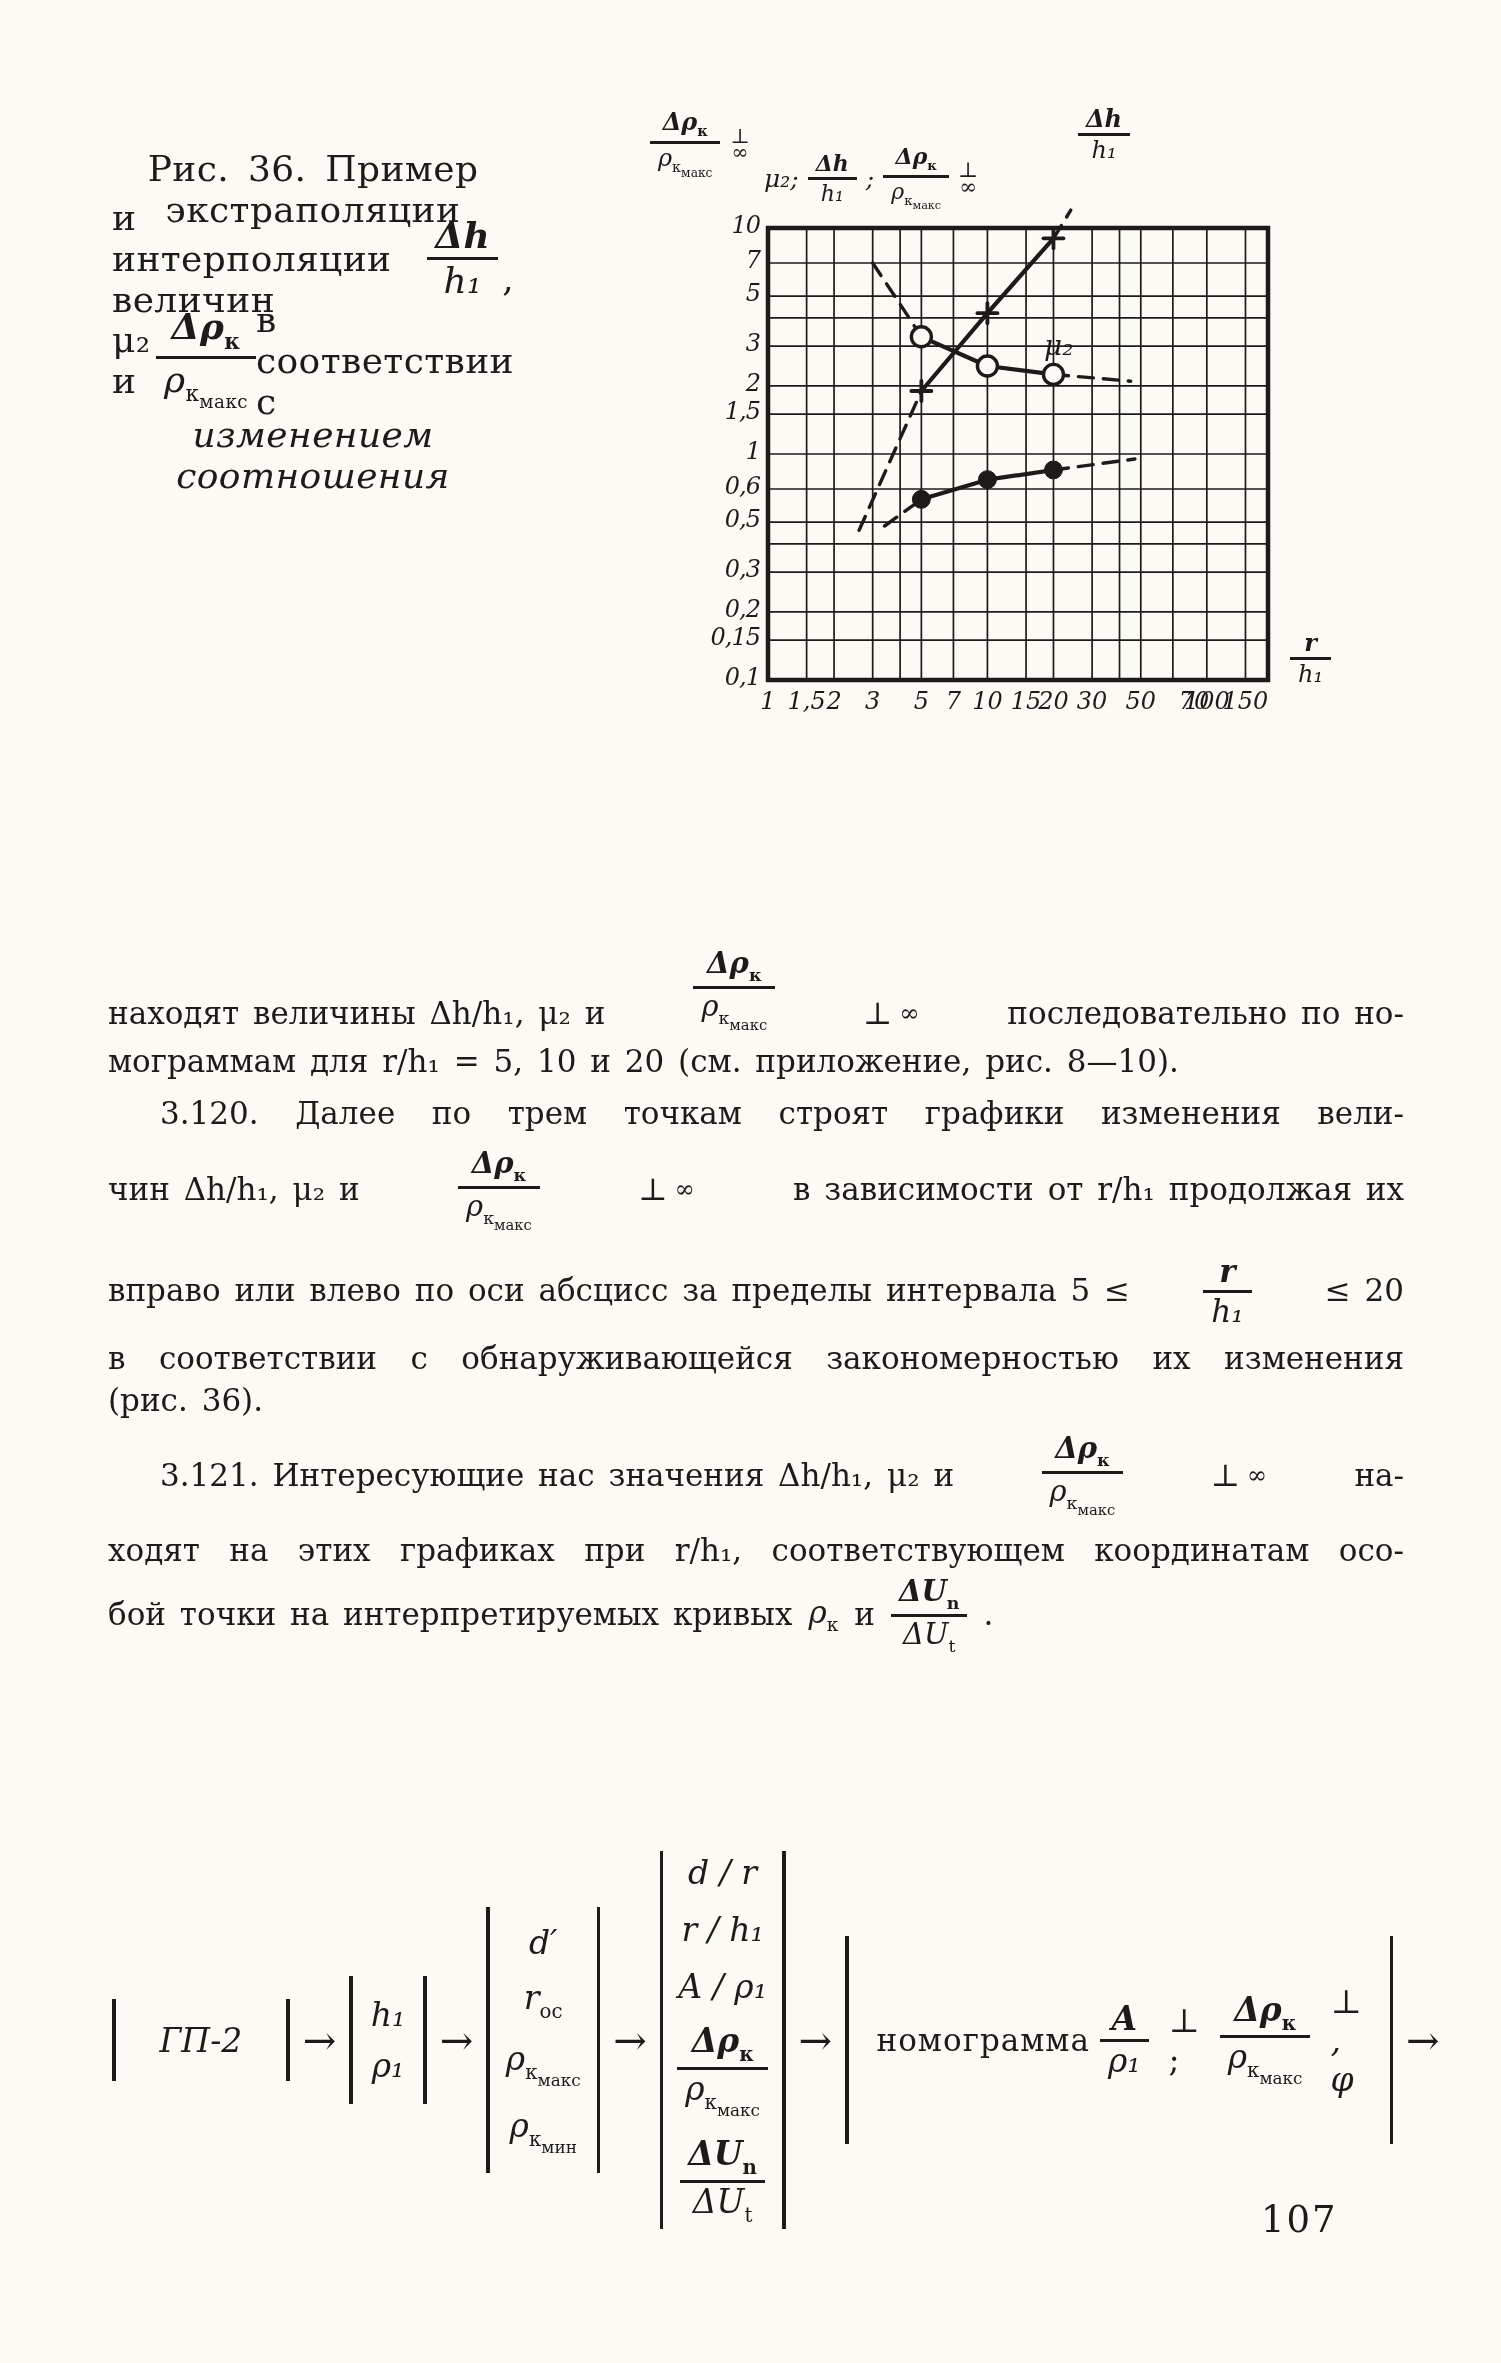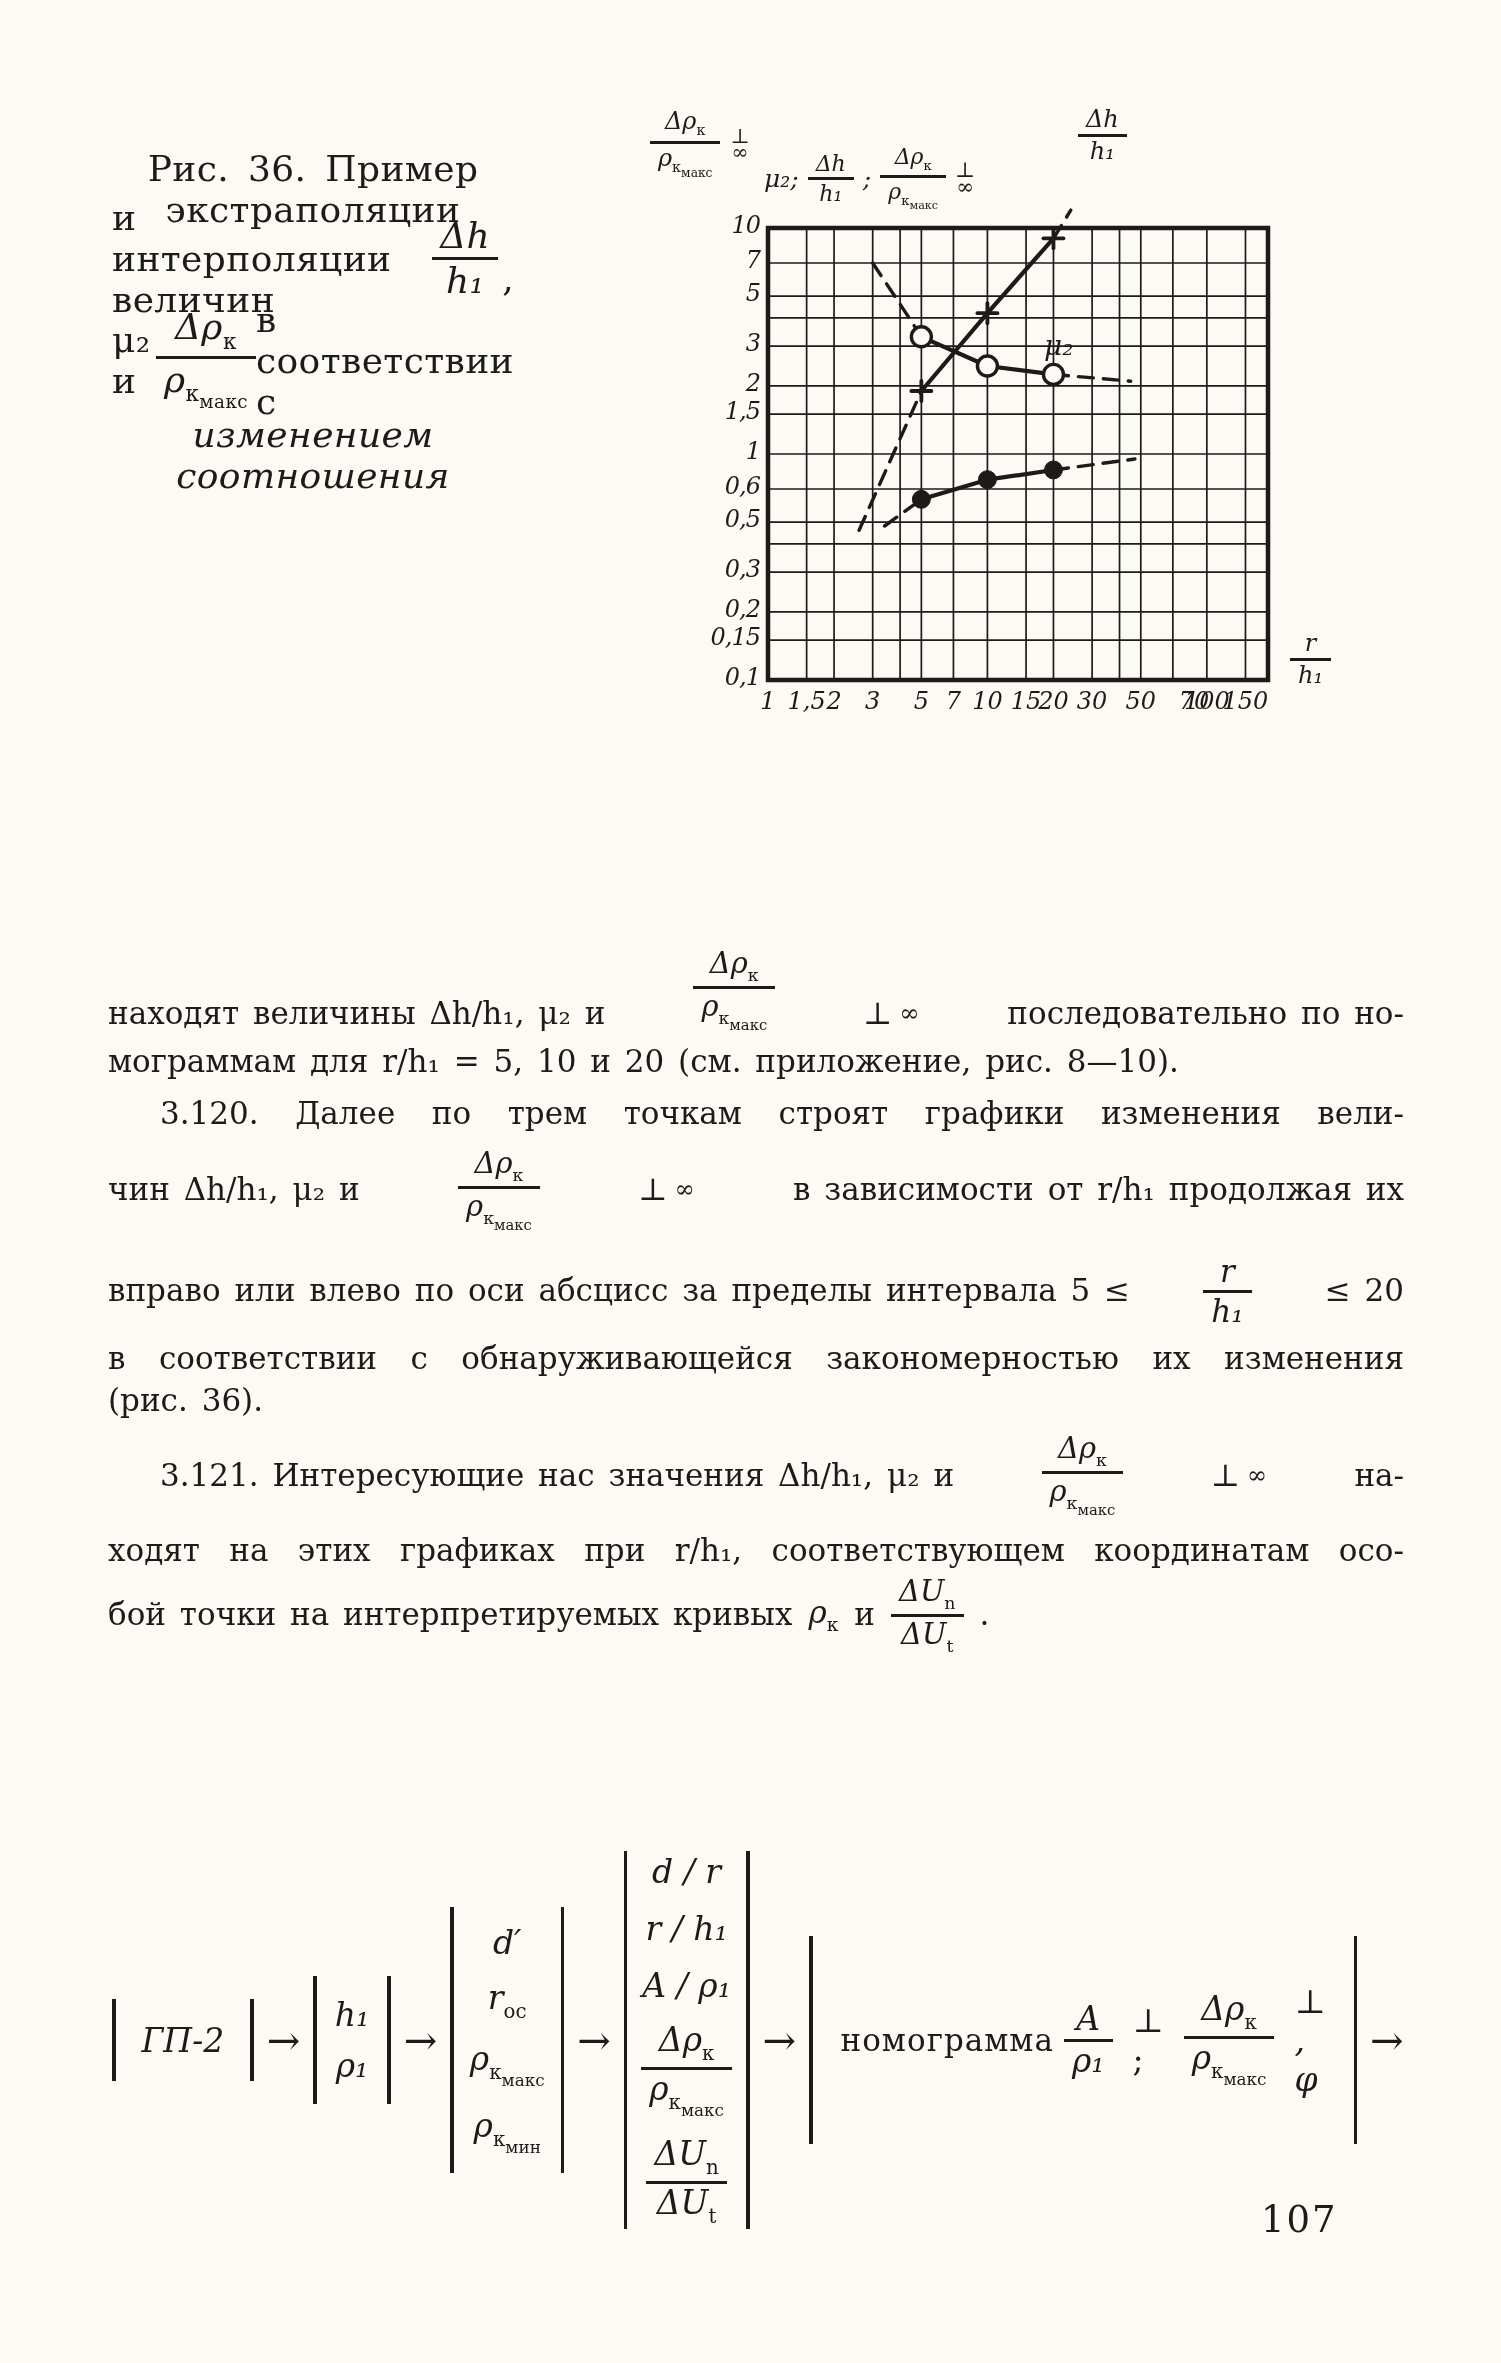--- a/index.html
+++ b/index.html
@@ -8,21 +8,21 @@
   body{
     width:1501px; height:2363px; position:relative;
     background:var(--paper); color:var(--ink);
     font-family:"DejaVu Serif","Liberation Serif",serif;
     overflow:hidden;
   }
   .abs{ position:absolute; }
   .it{ font-style:italic; }
   
   .fr{ display:inline-flex; flex-direction:column; align-items:center; font-style:italic; line-height:1.05; }
-  .fr>.nu{ padding:0 8px 1px; }
+  .fr>.nu{ padding:0 8px 1px;font-weight:bold; }
   .fr>.bar{ align-self:stretch; height:3px; background:currentColor; margin:1px 0; }
   .fr>.de{ padding:1px 8px 0; }
   .sb{ font-size:0.60em; vertical-align:-0.45em; font-style:normal; }
   .sb .sb2{ font-size:0.85em; vertical-align:-0.40em; }
   .sup{ font-size:0.78em; vertical-align:0.55em; }
   .stk{ display:inline-flex; flex-direction:column; align-items:center; line-height:0.8; font-size:0.85em; font-style:normal; }
   
   .cap{ font-size:36px; letter-spacing:0.4px; word-spacing:7px; }
   .capflex{ display:flex; align-items:center; justify-content:space-between; }
   .fg{ display:inline-flex; align-items:flex-end; gap:4px; }
@@ -45,21 +45,21 @@
   .jst{ text-align:justify; text-align-last:justify; }
   .flexline{ display:flex; align-items:center; justify-content:space-between; }
   .startline{ display:flex; align-items:center; justify-content:flex-start; gap:16px; }
   .perpinf{ display:inline-flex; align-items:center; gap:7px; white-space:nowrap; }
   
   #flow{ left:112px; top:1845px; width:1280px; height:390px; display:flex; align-items:center; }
   .fgroup{ display:flex; align-items:center; font-size:33px; }
   .vbar{ width:3.5px; background:currentColor; flex:0 0 auto; }
   .farrow{ font-size:40px; margin:0 13px; line-height:1; }
   .fcol{ display:flex; flex-direction:column; align-items:center; }
-  .g1 .vbar{ height:82px; } .g1{ gap:26px; }
+  .g1 .vbar{ height:82px; } .g1{ gap:44px; }
   .g2 .vbar{ height:128px; } .g2 .fcol{ gap:12px; padding:0 18px; }
   .gc2 .vbar{ height:266px; } .gc2 .fcol{ gap:16px; padding:0 16px; }
   .gc3 .vbar{ height:378px; } .gc3 .fcol{ gap:18px; padding:0 14px; }
   .gn .vbar{ height:208px; }
   .ncol{ display:flex; flex-direction:row; align-items:center; gap:10px; padding:0 28px; }
   .ntitle{ font-size:31px; font-style:normal; letter-spacing:1px; }
   .nrow{ display:flex; align-items:center; gap:20px; }
   #pagenum{ left:1261px; top:2198px; font-size:37px; letter-spacing:2px; }
 </style>
 </head>

